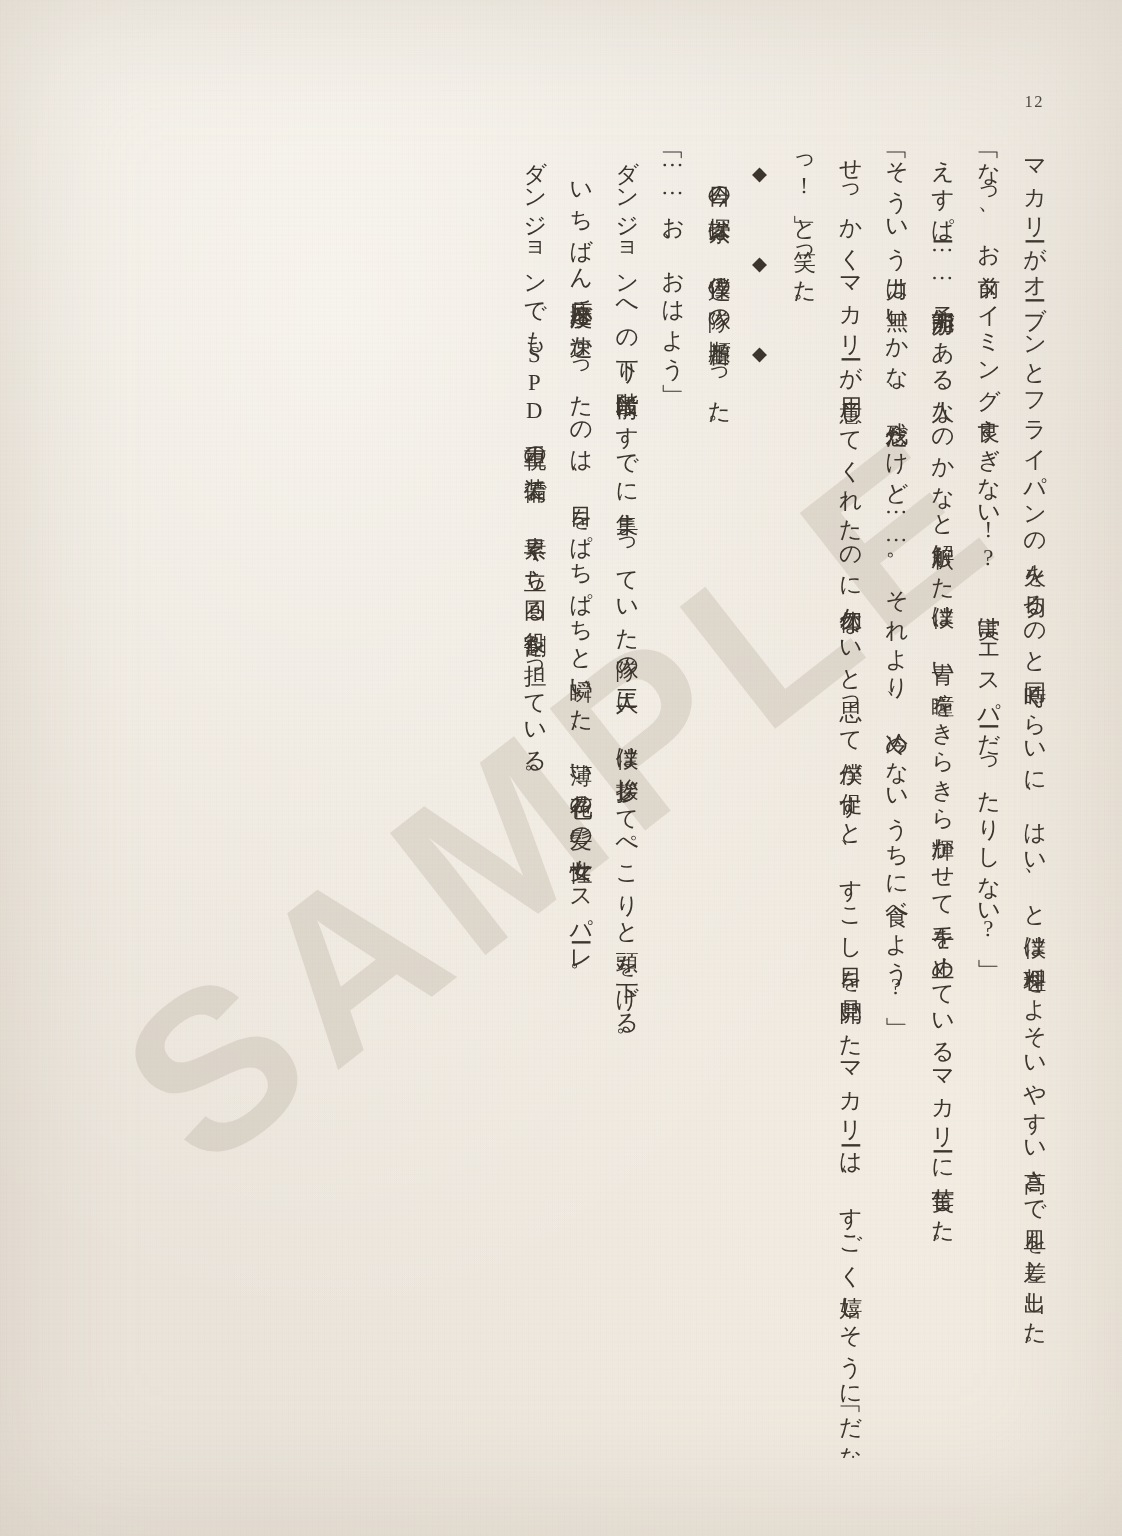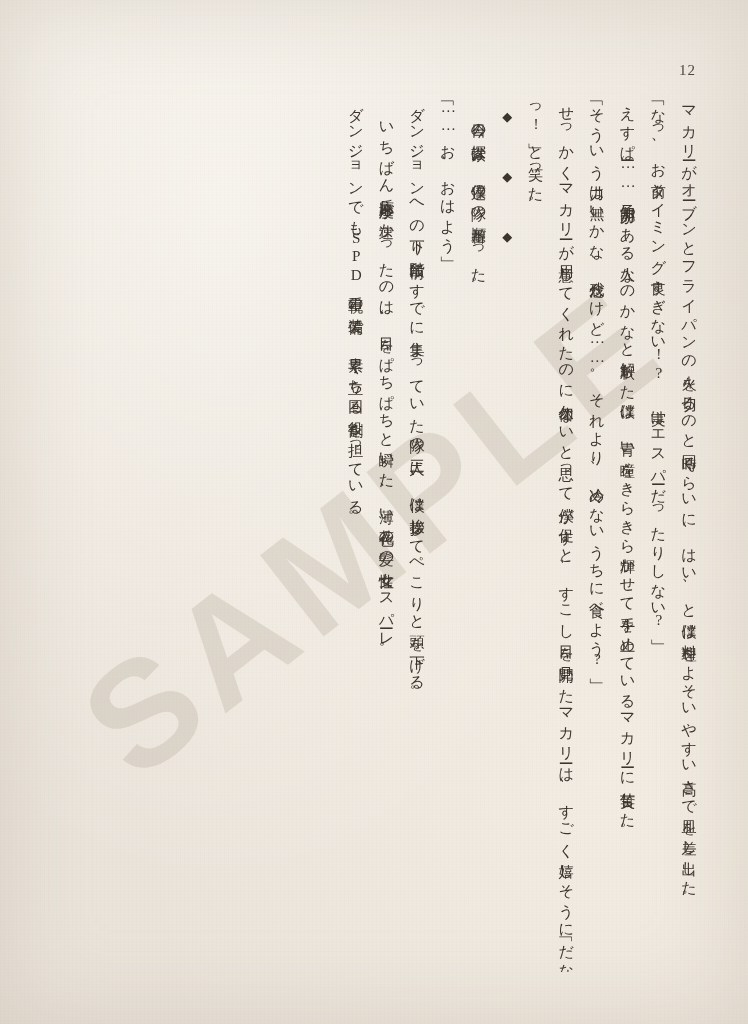--- a/index.html
+++ b/index.html
@@ -57,21 +57,21 @@
     pointer-events: none;
     user-select: none;
   }
 
   
   .page-number {
     position: absolute;
     top: 62px;
     right: 52px;
     font-family: "Liberation Serif", serif;
-    font-size: 15px;
+    font-size: 11px;
     color: #4a443c;
     letter-spacing: 1px;
   }
 
   
   .body-area {
     position: absolute;
     top: 96px;
     right: 44px;
     left: 118px;

